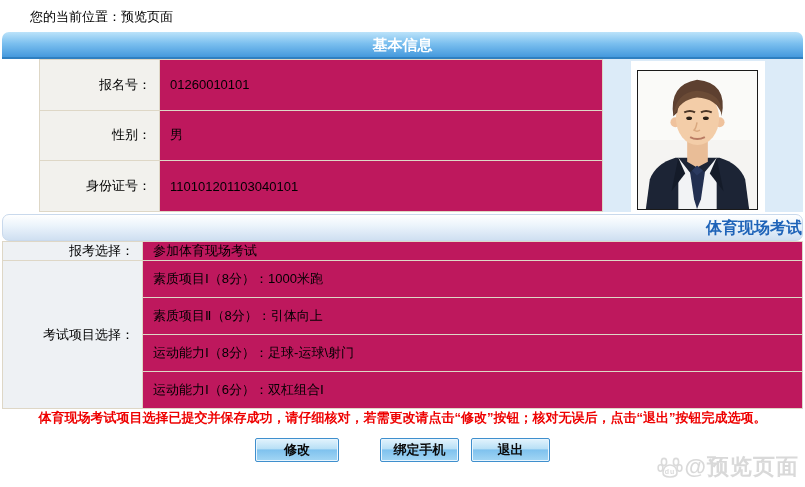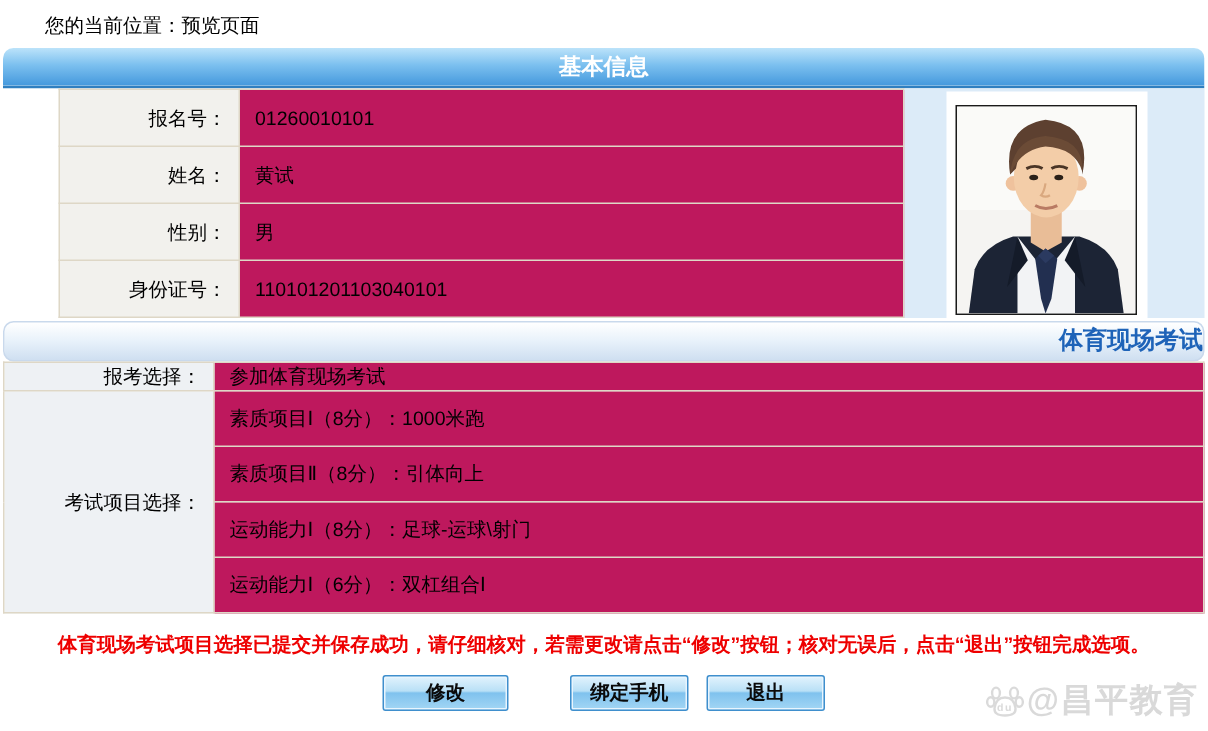--- a/index.html
+++ b/index.html
@@ -33,21 +33,21 @@
   .photo-frame { position:absolute; left:6px; top:9px; width:121px; height:140px;
     border:1px solid #1a1a1a; background:#f6f6f6; overflow:hidden; }
   .photo-frame svg { display:block; width:100%; height:100%; }
 
   .t2 { width:801px; }
   .t2 td.lbl { width:140px; }
   .t2 tr.r1 td { height:19px; }
   .t2 tr.sub td { height:37px; }
   .t2 td.lbl2 { background:#eef1f4; text-align:right; padding-right:8px; }
 
-  .notice { margin-top:12px; text-align:center; color:#ee0000; font-weight:bold; font-size:13px; }
+  .notice { text-align:center; color:#ee0000; font-weight:bold; font-size:13px; }
 
   .btn-row { margin-top:11px; display:flex; justify-content:center; align-items:center; }
   .btn { height:24px; border:1px solid #3f8fcd; border-radius:2px; font-weight:bold;
     font-size:13px; color:#0a0a0a; cursor:pointer; padding:0 4px;
     background:linear-gradient(180deg,#e2f3fd 0%,#b9e0f6 44%,#7fc2ee 50%,#a3d6f4 100%);
     box-shadow:inset 0 0 0 1px #e8f5fe; font-family:inherit; }
   .btn-modify { width:84px; }
   .btn-bind   { width:79px; margin-left:41px; }
   .btn-exit   { width:79px; margin-left:12px; }
 
@@ -64,24 +64,20 @@
   <div class="breadcrumb">您的当前位置：预览页面</div>
 
   <div class="section">
     <div class="hdr1">基本信息</div>
     <div class="body1">
       <table class="t1">
         <tbody>
             <tr>
           <td class="lbl">报名号：</td>
           <td class="val">01260010101</td>
-        </tr>
-        <tr>
-          <td class="lbl">姓名：</td>
-          <td class="val">黄试</td>
         </tr>
         <tr>
           <td class="lbl">性别：</td>
           <td class="val">男</td>
         </tr>
         <tr>
           <td class="lbl">身份证号：</td>
           <td class="val">110101201103040101</td>
         </tr>
       </tbody>
@@ -165,16 +161,16 @@
     <svg width="26" height="26" viewBox="0 0 26 26">
       <g stroke="#bdbdbd" stroke-width="1.6" fill="#ffffff">
         <ellipse cx="7" cy="8" rx="2.6" ry="3.6"></ellipse>
         <ellipse cx="19" cy="8" rx="2.6" ry="3.6"></ellipse>
         <ellipse cx="3.5" cy="14" rx="2.4" ry="3.2"></ellipse>
         <ellipse cx="22.5" cy="14" rx="2.4" ry="3.2"></ellipse>
         <path d="M13,11 Q19,11 20,18 Q20.5,23 13,23 Q5.5,23 6,18 Q7,11 13,11 Z"></path>
       </g>
       <text x="13" y="20" text-anchor="middle" font-size="7" font-weight="bold" fill="#bdbdbd" font-family="Liberation Sans, sans-serif">du</text>
     </svg>
-    <span>@昌平教育</span>
+    <span>@预览页面</span>
   </div>
 
 </div>
 
 </body></html>

